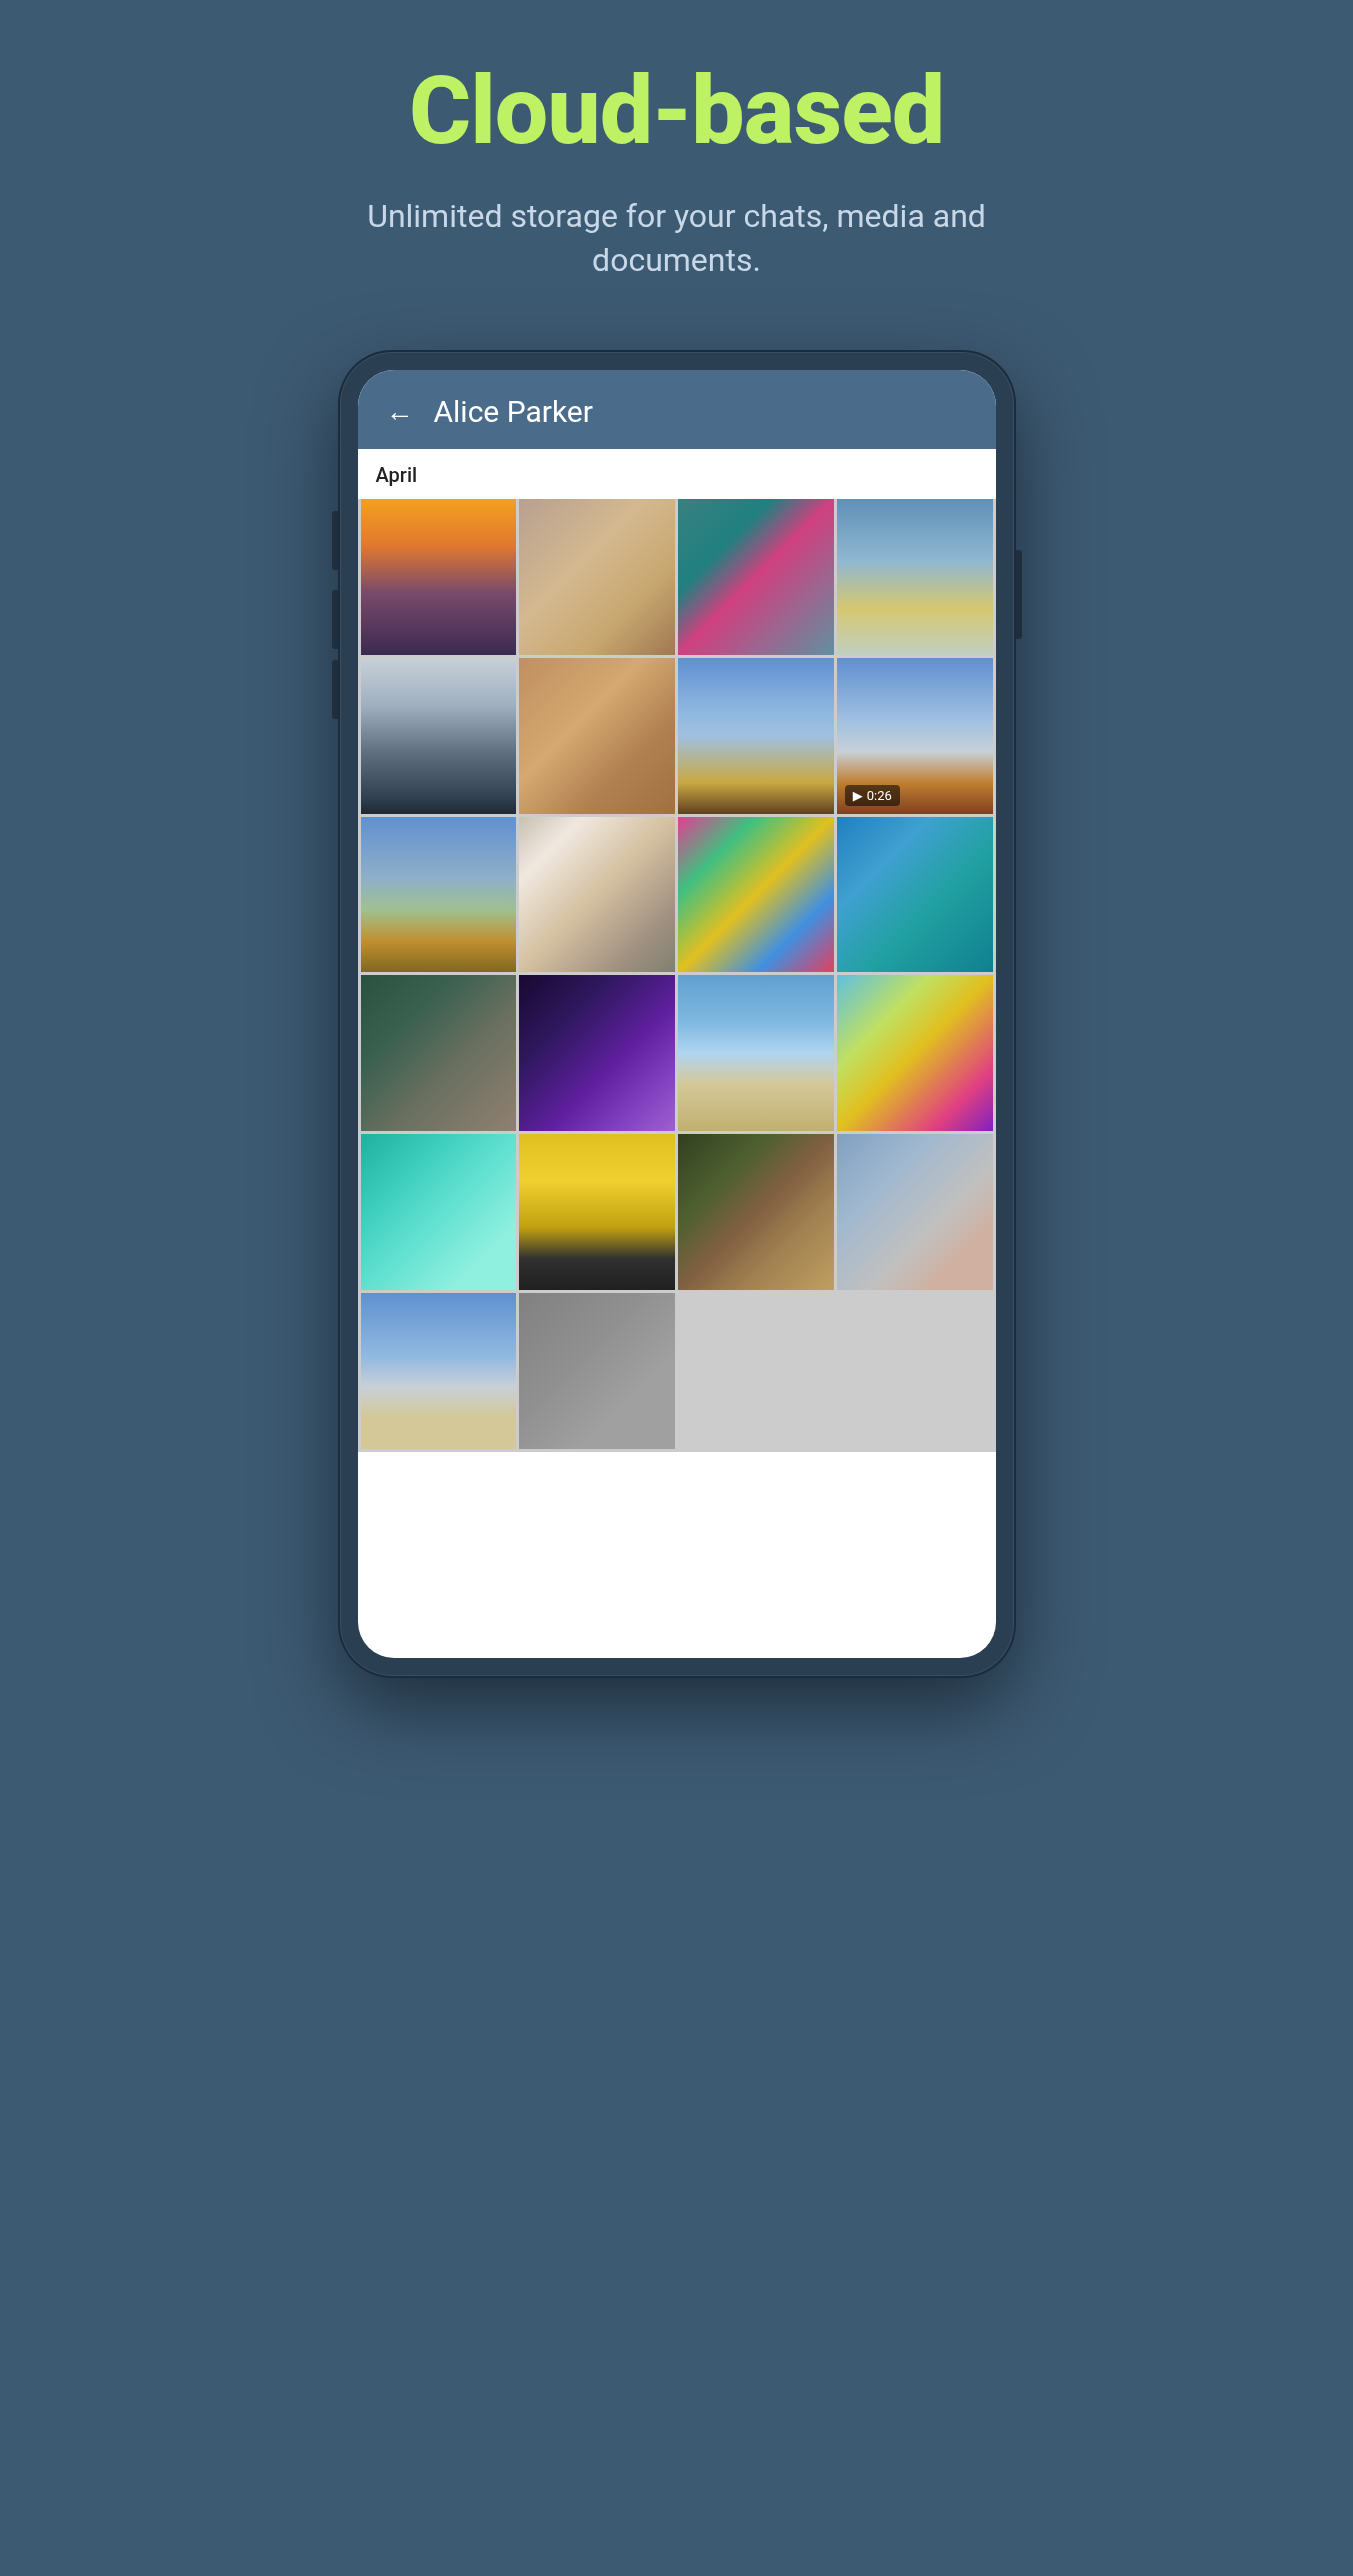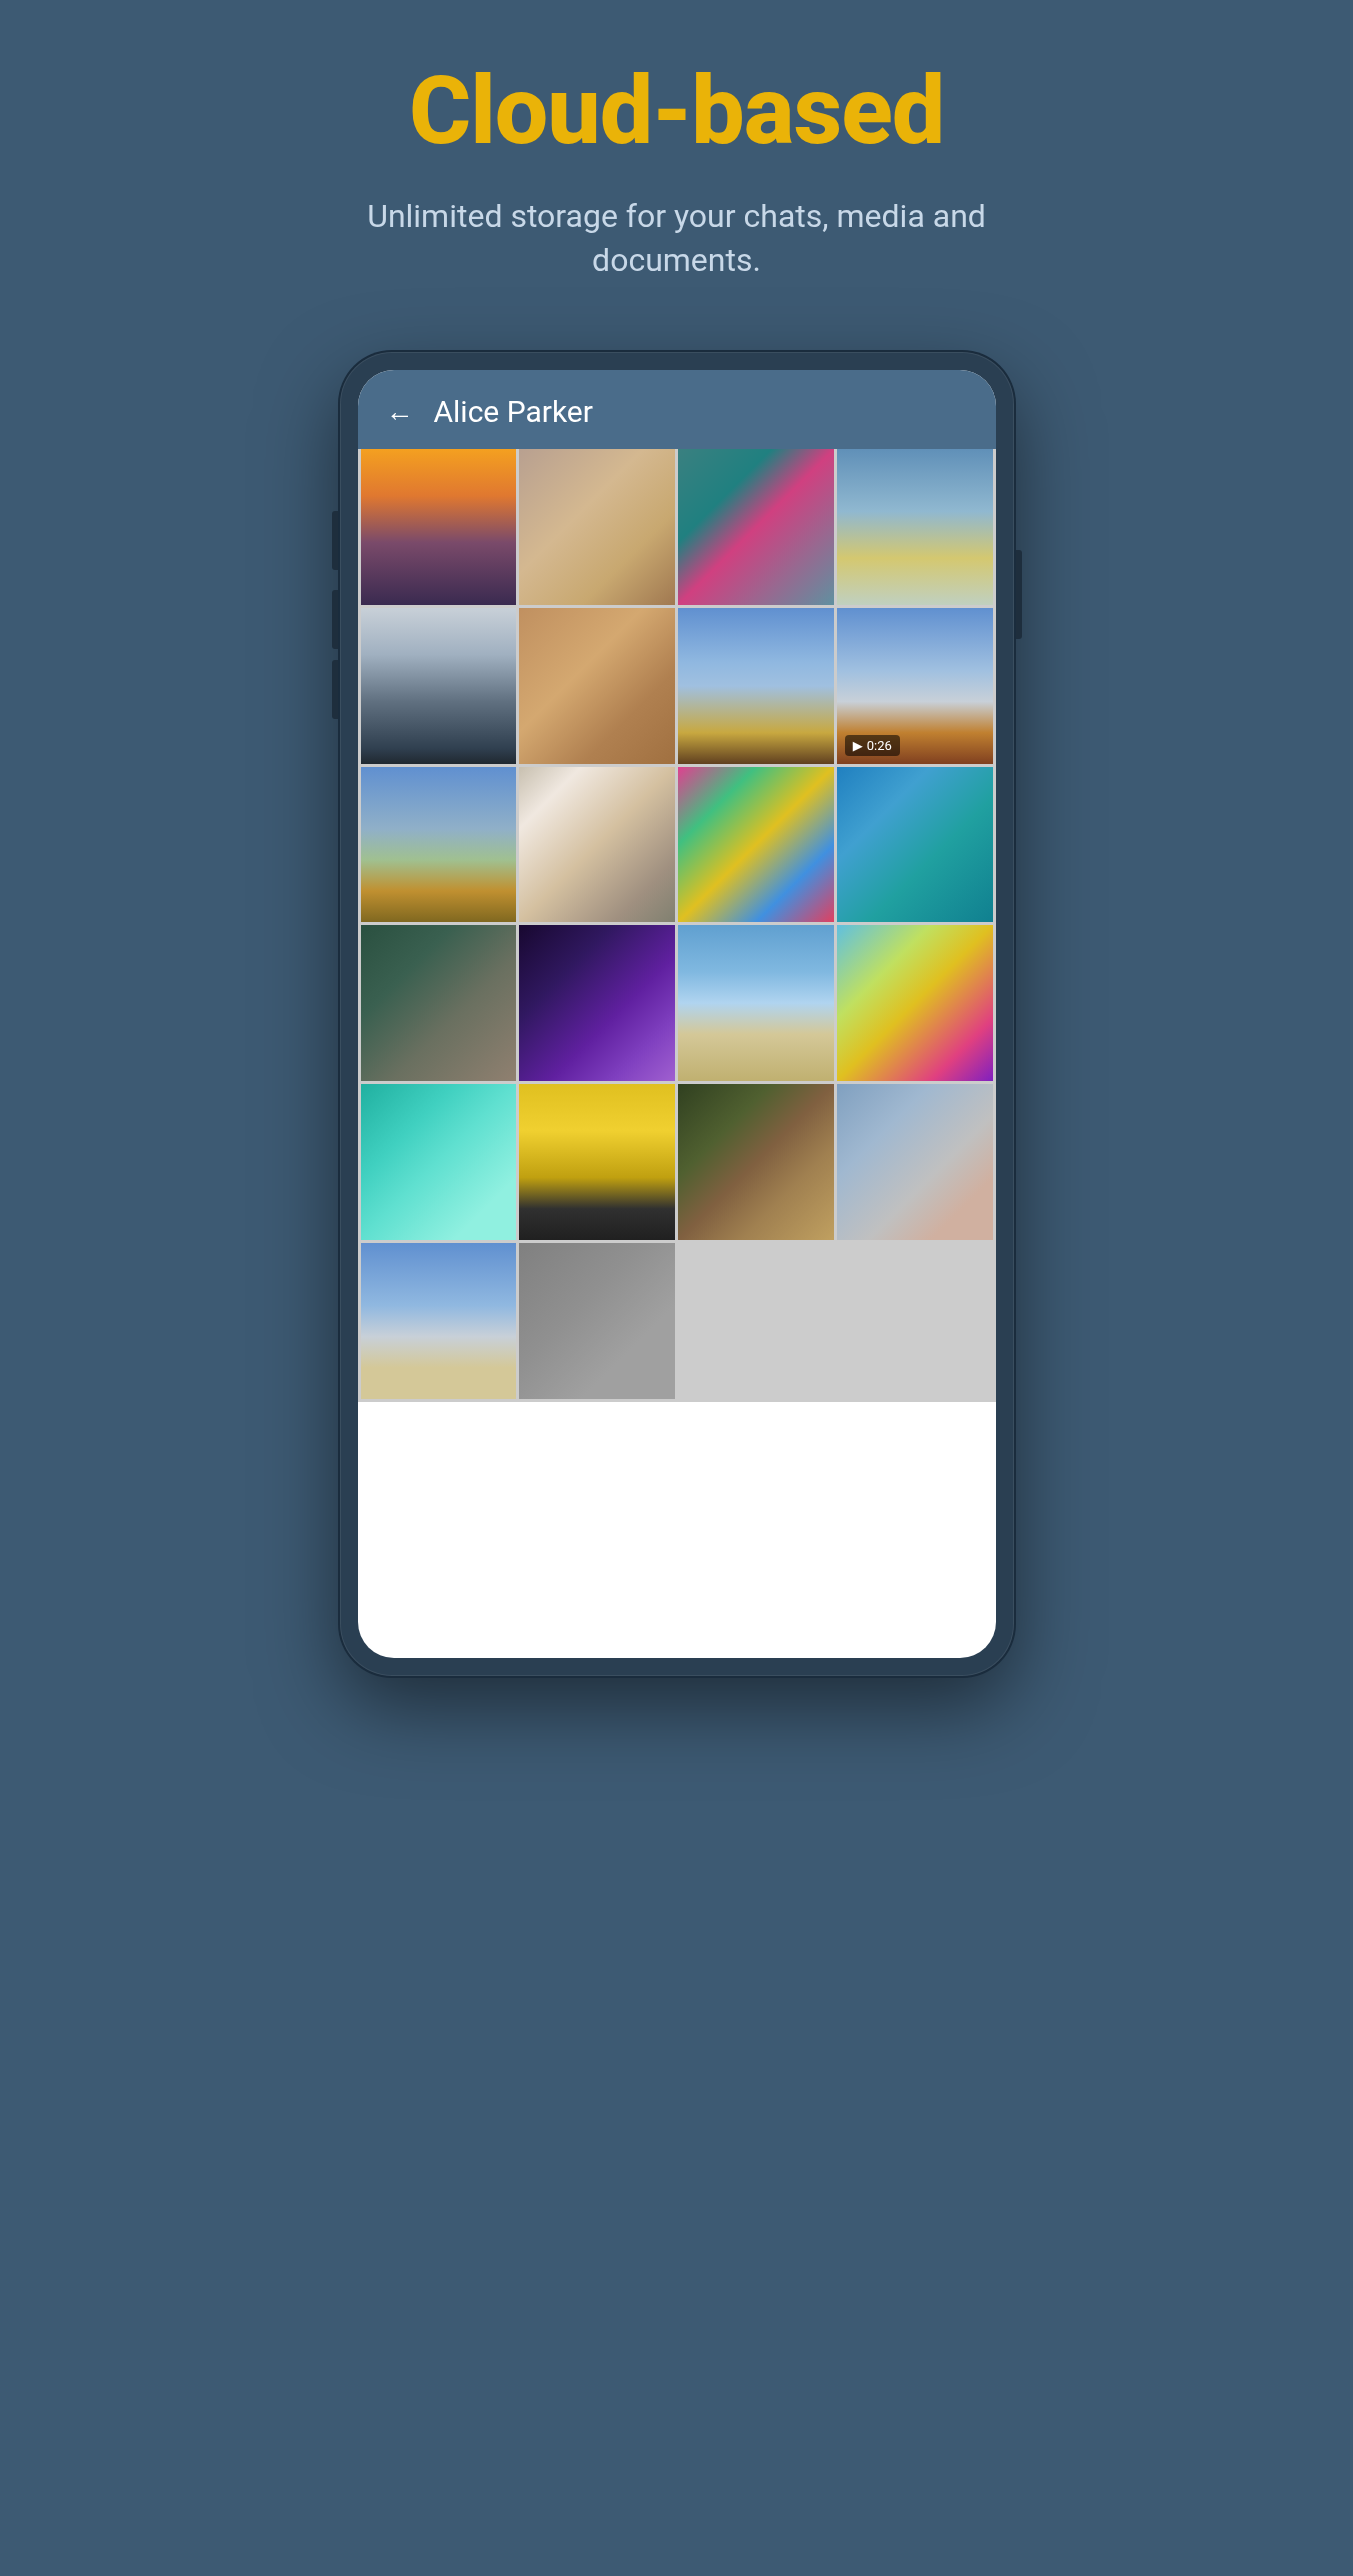--- a/index.html
+++ b/index.html
@@ -9,21 +9,21 @@
       min-height: 2576px;
       background-color: #3d5a73;
       font-family: -apple-system, BlinkMacSystemFont, 'Segoe UI', Roboto, sans-serif;
       display: flex;
       flex-direction: column;
       align-items: center;
       padding: 59px 20px 40px;
     }
 
     .hero-title {
-      color: #eab308;
+      color: #bef264;
       font-size: 95px;
       font-weight: 800;
       text-align: center;
       line-height: 1.1;
       margin-bottom: 30px;
       letter-spacing: -1px;
     }
 
     .hero-subtitle {
       color: #c8d8e8;
@@ -225,20 +225,21 @@
 
       <div class="app-header">
         <div class="header-nav">
           <span class="back-arrow">←</span>
           <span class="header-title">Alice Parker</span>
         </div>
       </div>
 
       <div class="content-area">
 
+        <div class="month-label">April</div>
 
         <div class="photo-grid">
 
           <div class="photo-cell photo-mountains"></div>
           <div class="photo-cell photo-drinks"></div>
           <div class="photo-cell photo-car"></div>
           <div class="photo-cell photo-beach"></div>
 
           <div class="photo-cell photo-ferris"></div>
           <div class="photo-cell photo-wood"></div>

